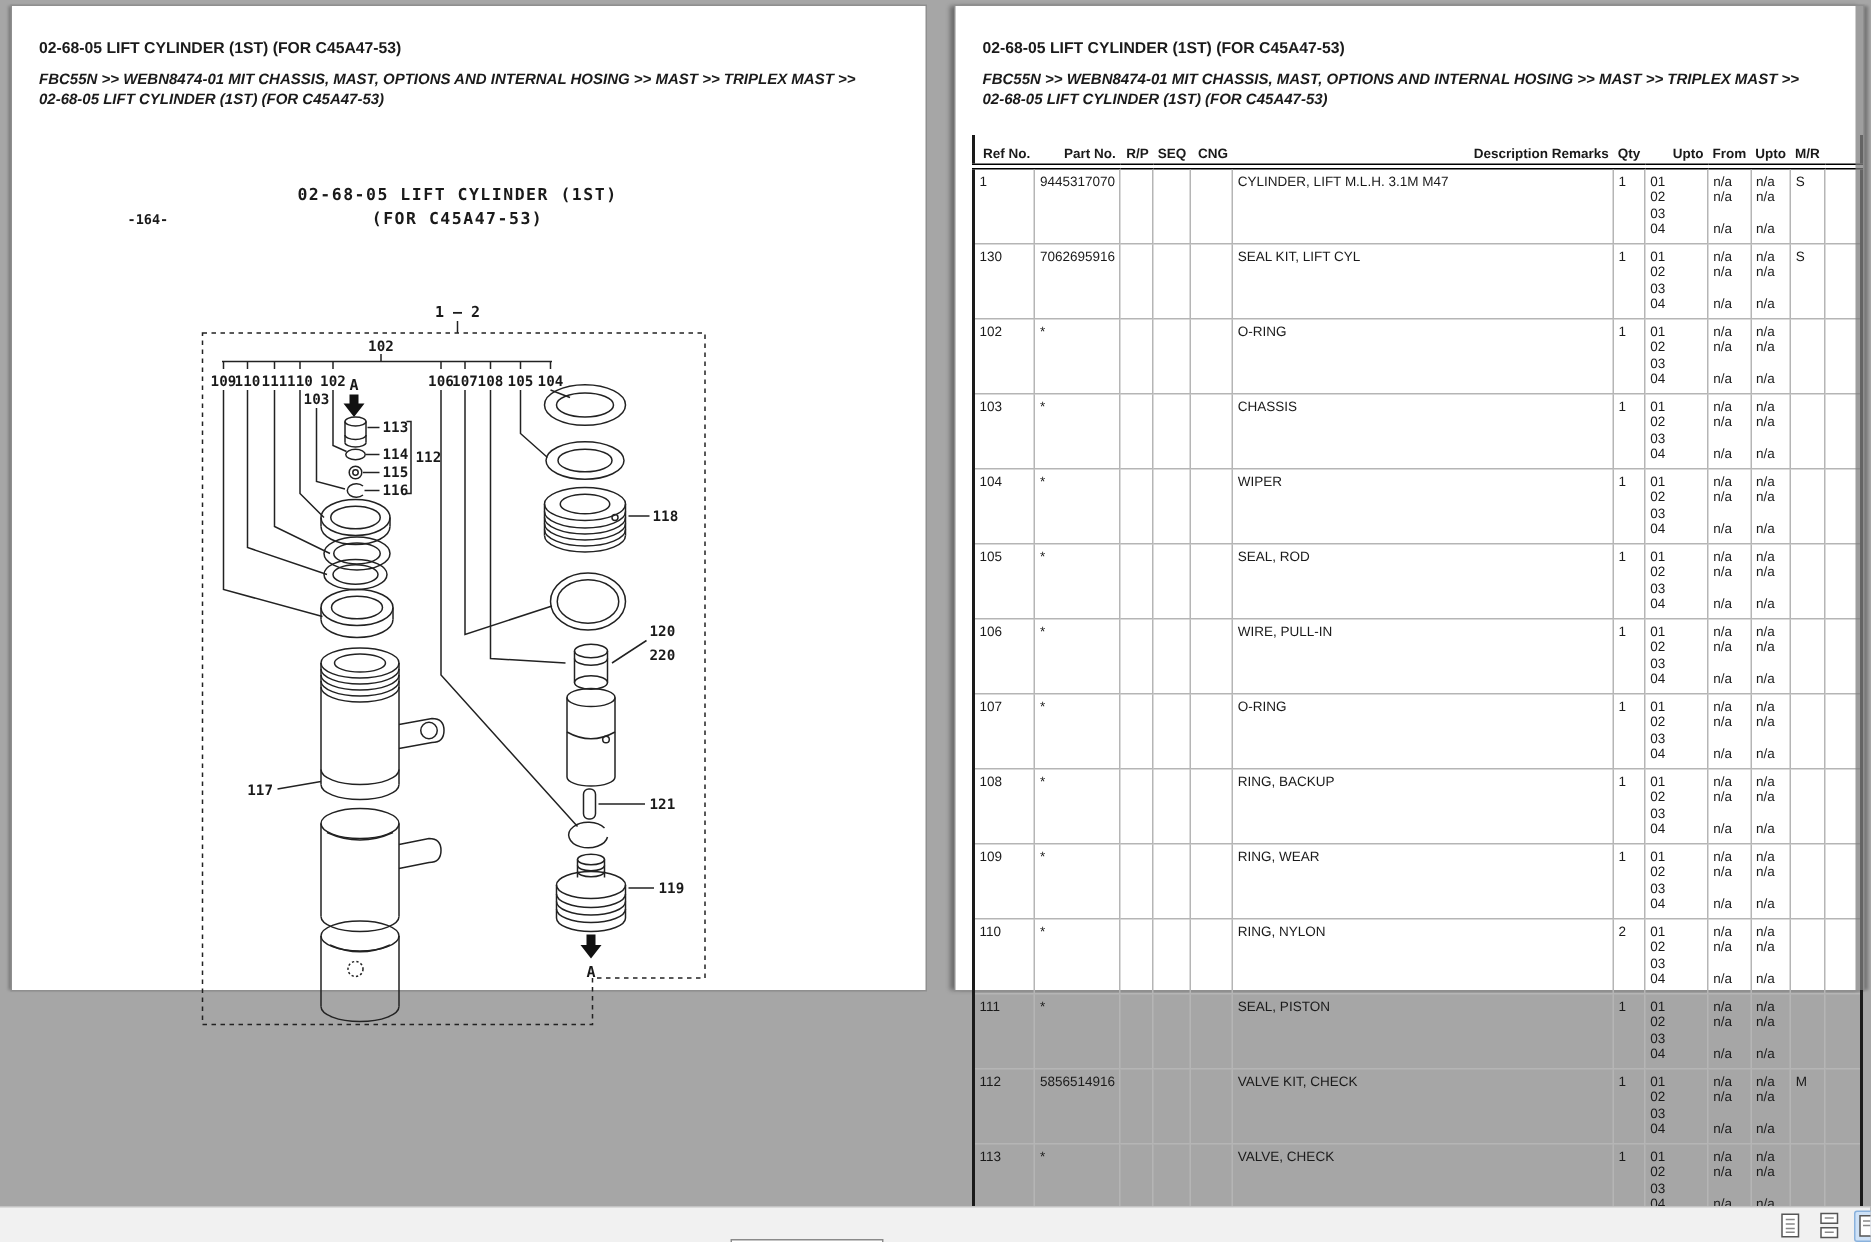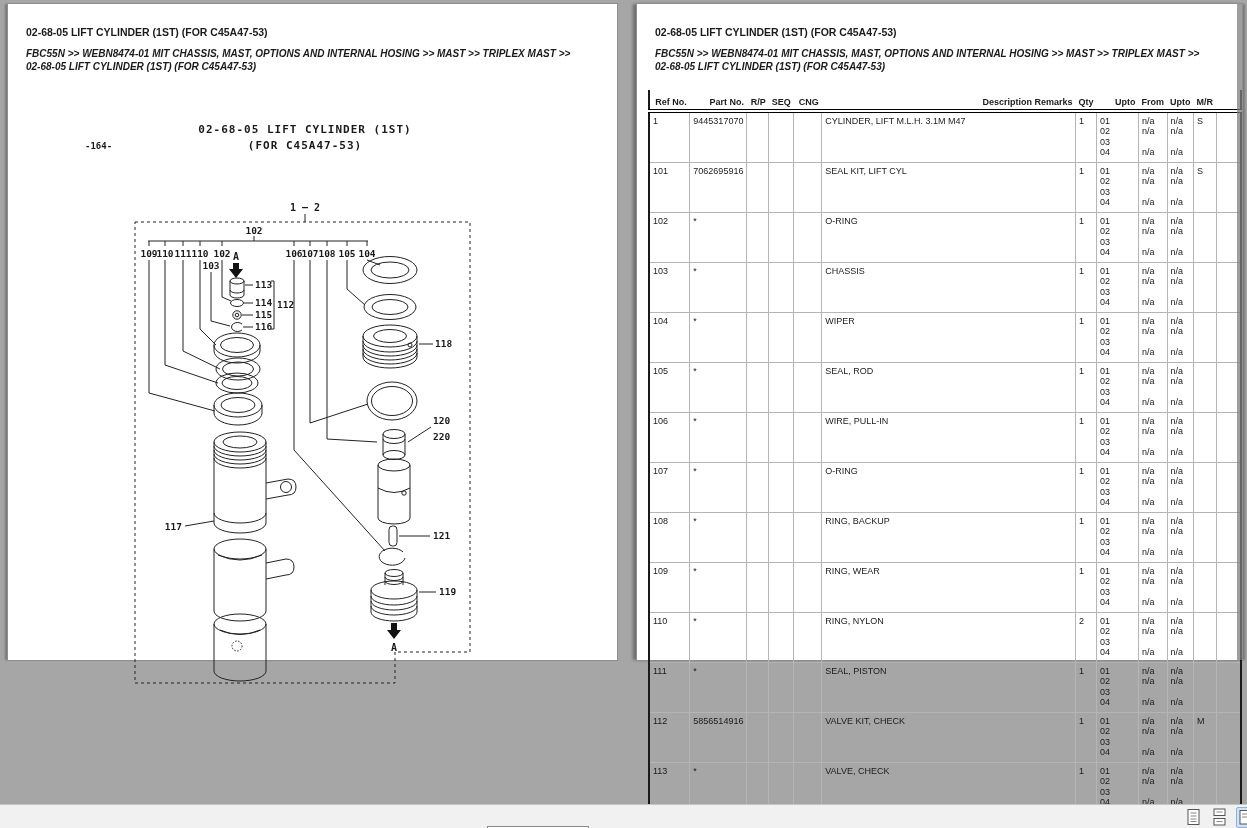--- a/index.html
+++ b/index.html
@@ -300,21 +300,21 @@
       <div>n/a</div>
             <div>n/a</div>
       <div></div>
             <div>n/a</div>
     </td>
     <td>S</td>
     <td></td>
   </tr>
 
   <tr>
-    <td>101</td>
+    <td>130</td>
     <td>7062695916</td>
     <td></td>
     <td></td>
     <td></td>
     <td>SEAL KIT, LIFT CYL</td>
     <td>1</td>
     <td class="lines">
       <div>01</div>
             <div>02</div>
       <div>03</div>

